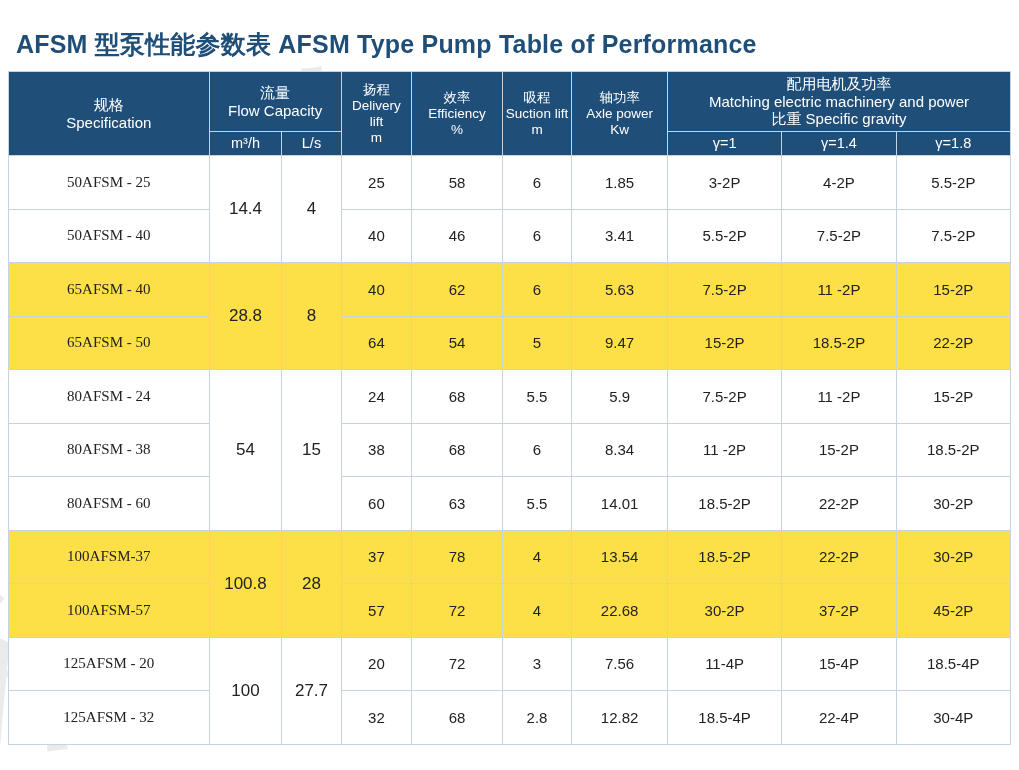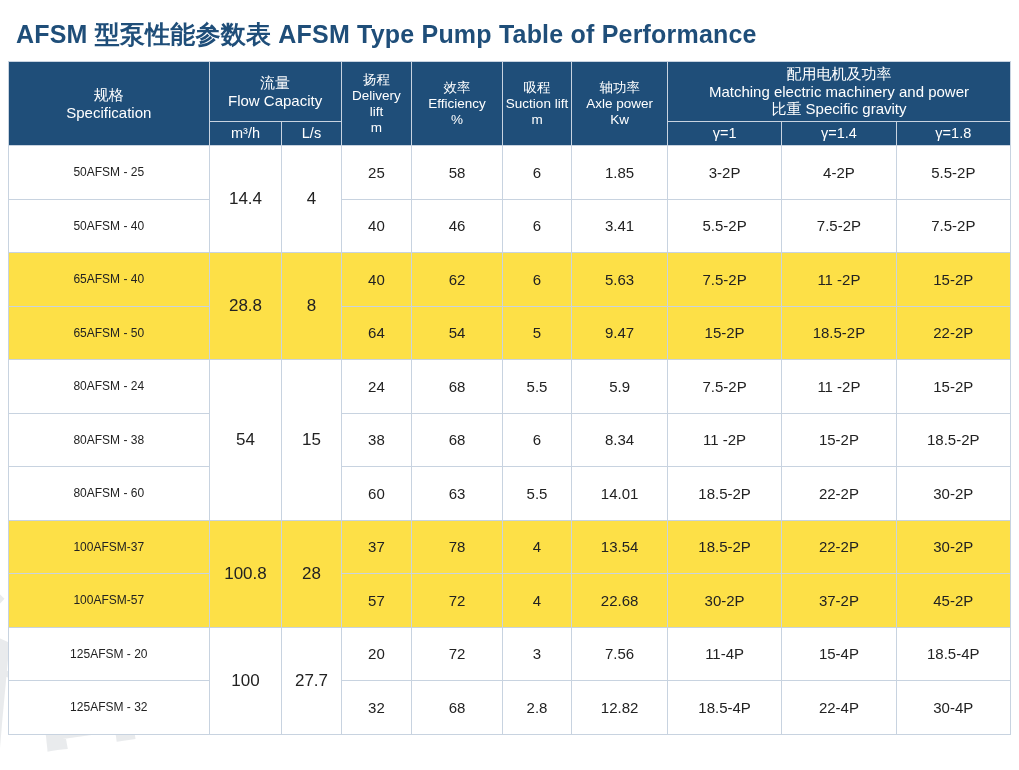--- a/index.html
+++ b/index.html
@@ -13,21 +13,21 @@
     font-family: "Liberation Sans", sans-serif;
     color: #1a1a1a;
     overflow: hidden;
     position: relative;
   }
   #page {
     position: relative;
     width: 1019px;
     height: 770px;
     box-sizing: border-box;
-    padding: 8px 8px;
+    padding: 18px 8px;
   }
   
   .watermark {
     position: absolute;
     pointer-events: none;
     color: rgba(120, 130, 145, 0.16);
     font-family: "Liberation Serif", serif;
     font-weight: bold;
     white-space: nowrap;
     z-index: 0;
@@ -73,21 +73,21 @@
 
   tbody td {
     height: 50.5px;
     font-size: 15px;
     color: #222;
     background: #ffffff;
   }
   tbody tr.alt td {
     background: #fde047;
   }
-  tbody td.spec { font-size: 12px; }
+  tbody td.spec { font-size: 15px; font-family: Liberation Serif, serif; }
   tbody td.flow { font-size: 17px; }
 
   
   col.c-spec { width: 193px; }
   col.c-m3   { width: 70px; }
   col.c-ls   { width: 57px; }
   col.c-lift { width: 68px; }
   col.c-eff  { width: 87px; }
   col.c-suc  { width: 67px; }
   col.c-axle { width: 92px; }

